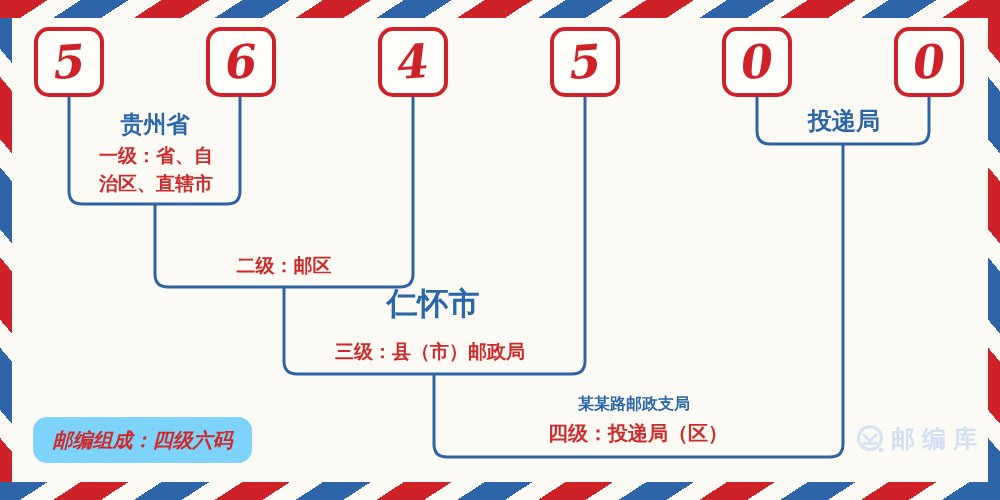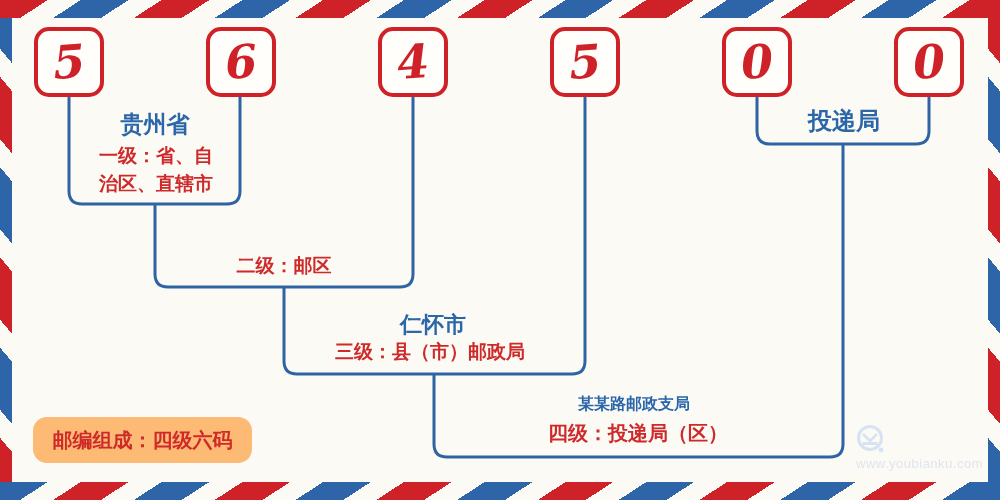--- a/index.html
+++ b/index.html
@@ -31,29 +31,29 @@
     font-size:46px;color:#ce2228;line-height:1;transform:rotate(-4deg);
   }
   .d1{left:34px}.d2{left:206px}.d3{left:378px}.d4{left:550px}.d5{left:722px}.d6{left:894px}
   
   .lbl{position:absolute;transform:translate(-50%,-50%);white-space:nowrap;font-weight:bold;}
   .blue{color:#2b66a8;}
   .red{color:#ce2a2a;}
   .lbl-province{left:155px;top:124px;font-size:23px;text-align:right;}
   .lbl-l1{left:156px;top:170px;font-size:19px;line-height:28px;white-space:pre-line;text-align:center;}
   .lbl-l2{left:284px;top:266px;font-size:19px;}
-  .lbl-city{left:433px;top:325px;font-size:22px;}
+  .lbl-city{left:433px;top:304px;font-size:31px;}
   .lbl-l3{left:430px;top:352px;font-size:19px;text-align:right;}
   .lbl-branch{left:634px;top:404px;font-size:16px;}
   .lbl-l4{left:638px;top:433px;font-size:20px;}
   .lbl-delivery{left:844px;top:121px;font-size:24px;}
   
   .badge{
-    position:absolute;left:33px;top:417px;width:219px;height:46px;background:#fdba74;
-    border-radius:14px;display:flex;align-items:center;justify-content:center;
+    position:absolute;left:33px;top:417px;width:219px;height:46px;background:#7dd3fc;
+    border-radius:14px;display:flex;align-items:center;justify-content:center;font-style:italic;
   }
   .badge span{font-size:20px;font-weight:bold;color:#ce2a2a;}
   
   .watermark{position:absolute;left:856px;top:423px;width:136px;}
   .wm-row{display:flex;align-items:center;}
   .wm-brand{font-size:24px;font-weight:bold;color:#d2e0f2;letter-spacing:7px;margin-left:5px;}
   .wm-url{font-size:13px;color:#dfe5ec;letter-spacing:0.5px;margin-top:1px;
     font-family:"Liberation Sans","DejaVu Sans",sans-serif;}
 </style>
 </head>
@@ -112,17 +112,17 @@
   </div>
 
   <div class="watermark">
     <div class="wm-row">
       <svg width="30" height="32" viewBox="0 0 30 32">
         <circle cx="14" cy="15" r="11.5" fill="none" stroke="#d7e3f3" stroke-width="3"></circle>
         <path d="M7,11 L14,18 L21,11" fill="none" stroke="#d7e3f3" stroke-width="2.5"></path>
         <path d="M6.5,20.5 L21.5,20.5" fill="none" stroke="#d7e3f3" stroke-width="3"></path>
         <circle cx="25" cy="27" r="2.4" fill="#d7e3f3"></circle>
       </svg>
+      <span class="wm-brand">邮编库</span>
     </div>
-    <div class="wm-url">www.youbianku.com</div>
   </div>
 
 </div>
 
 </body></html>

